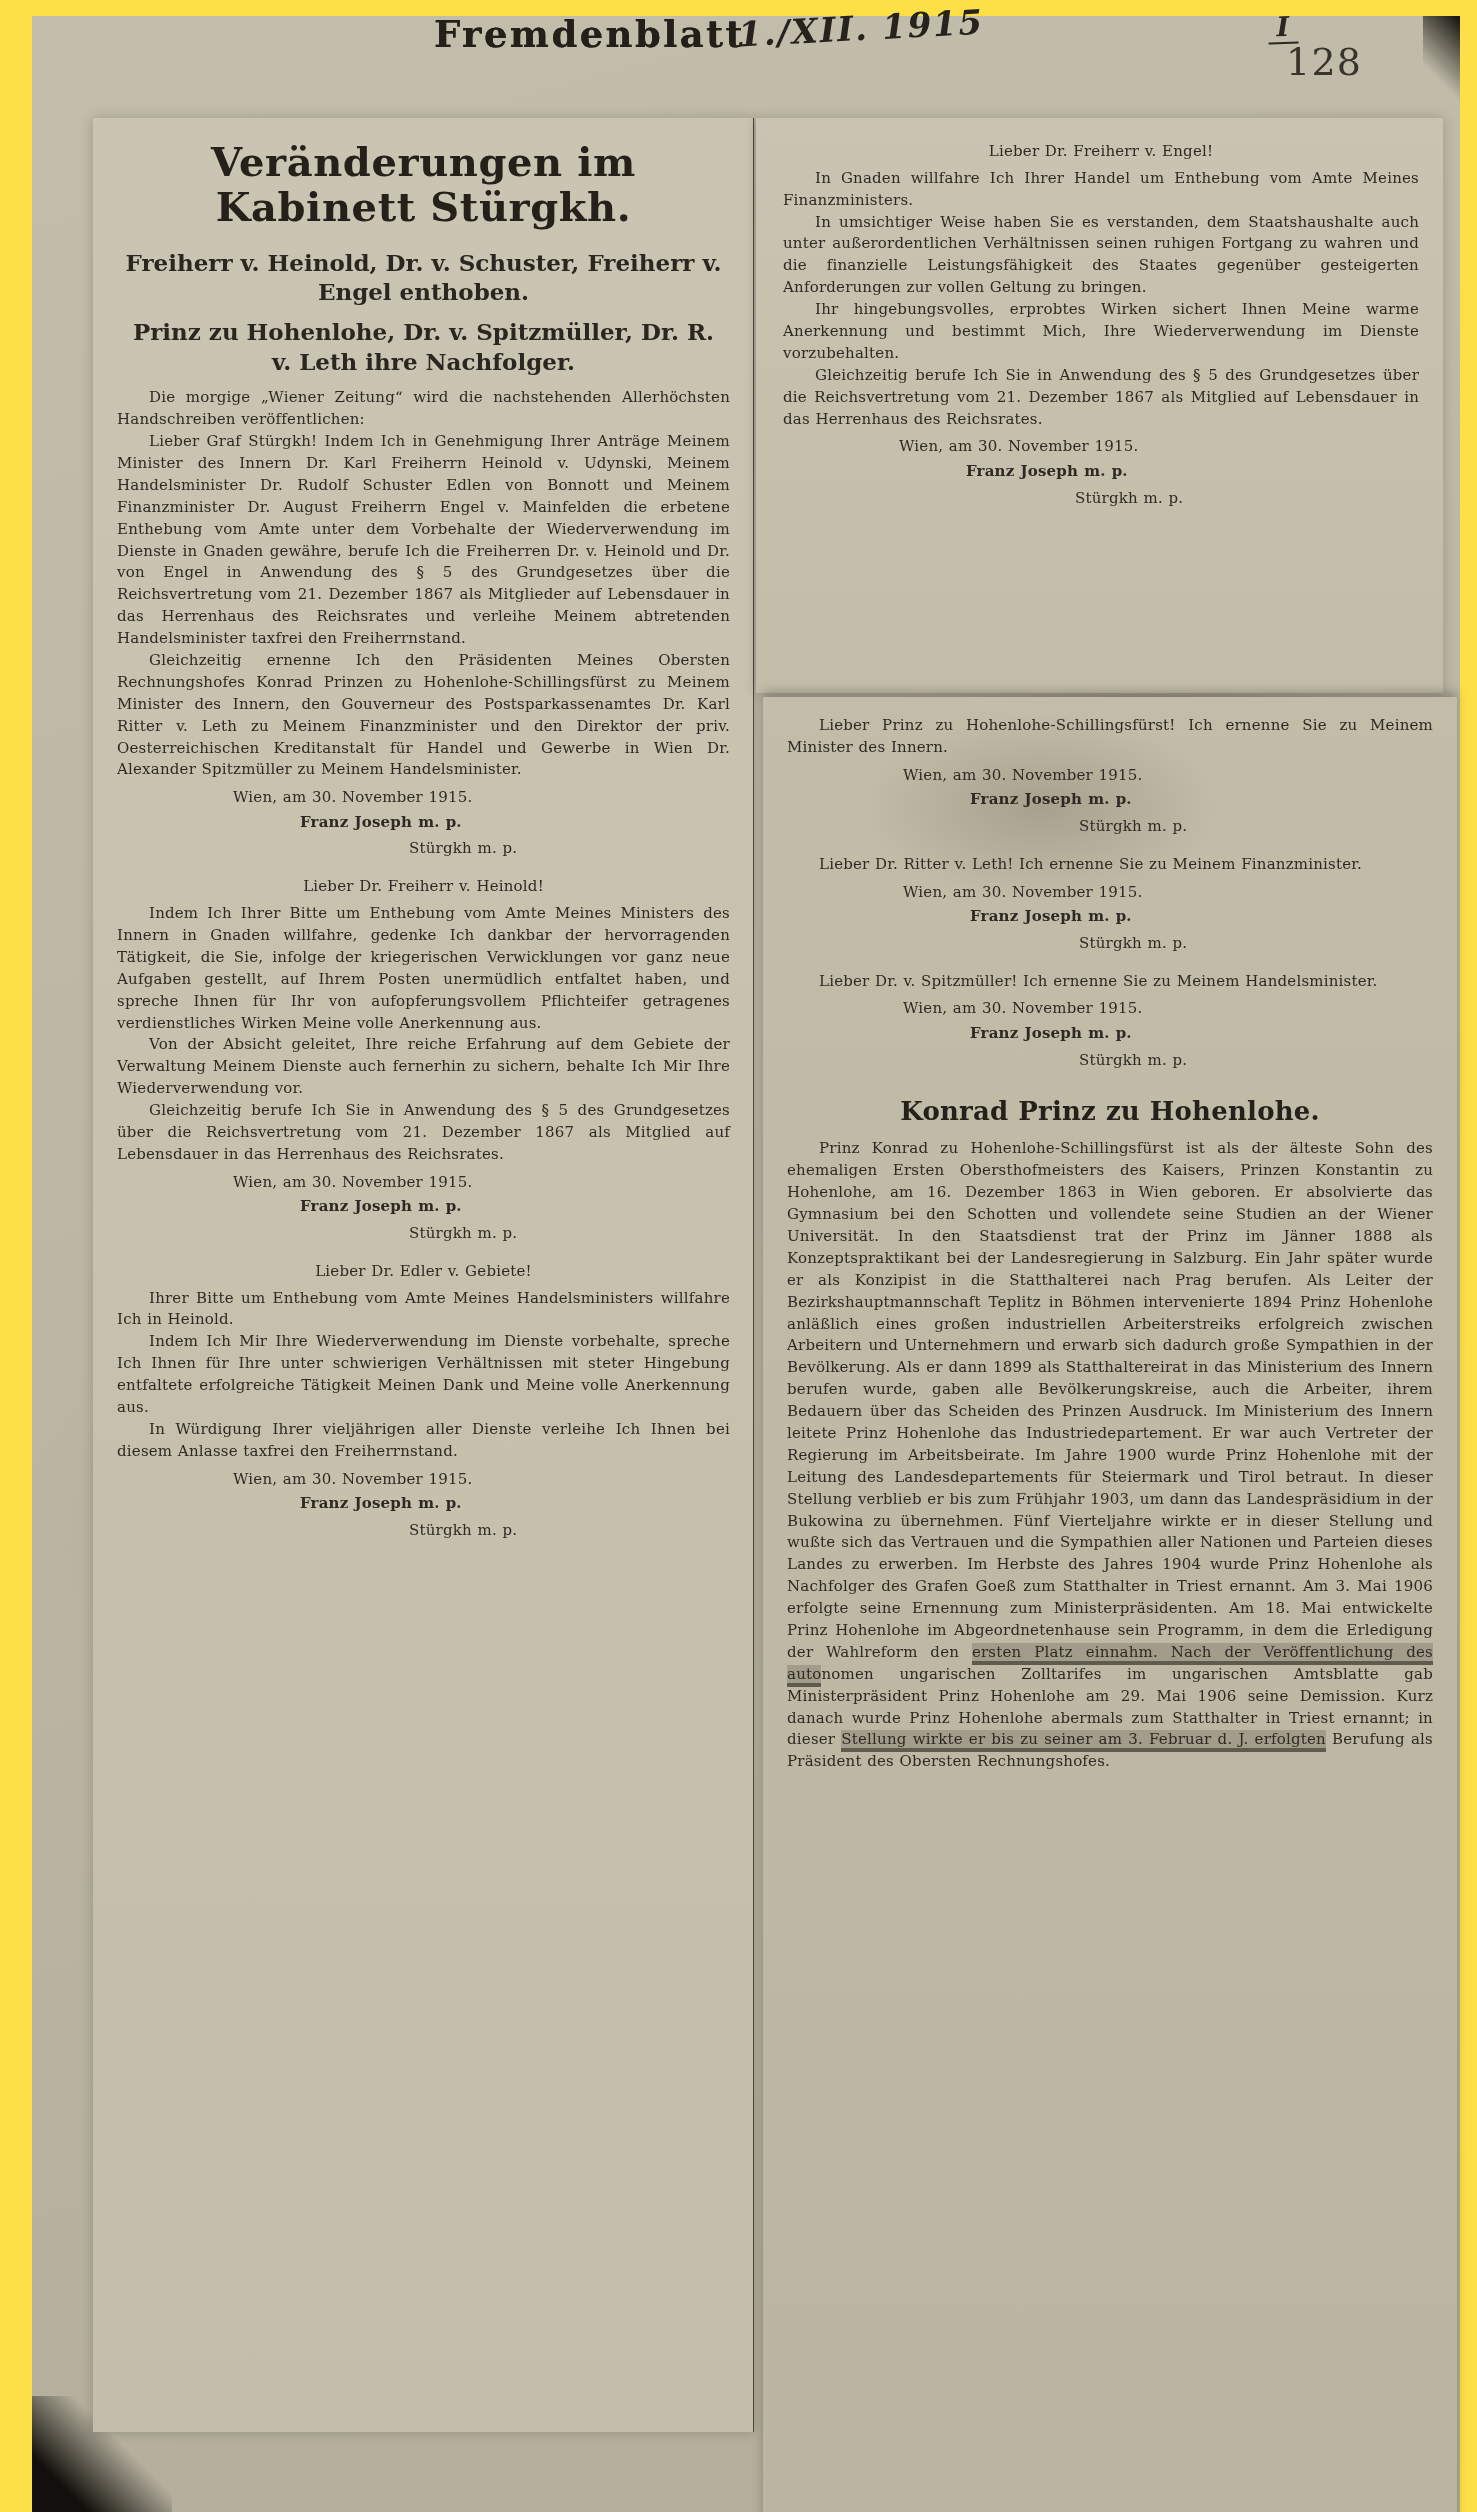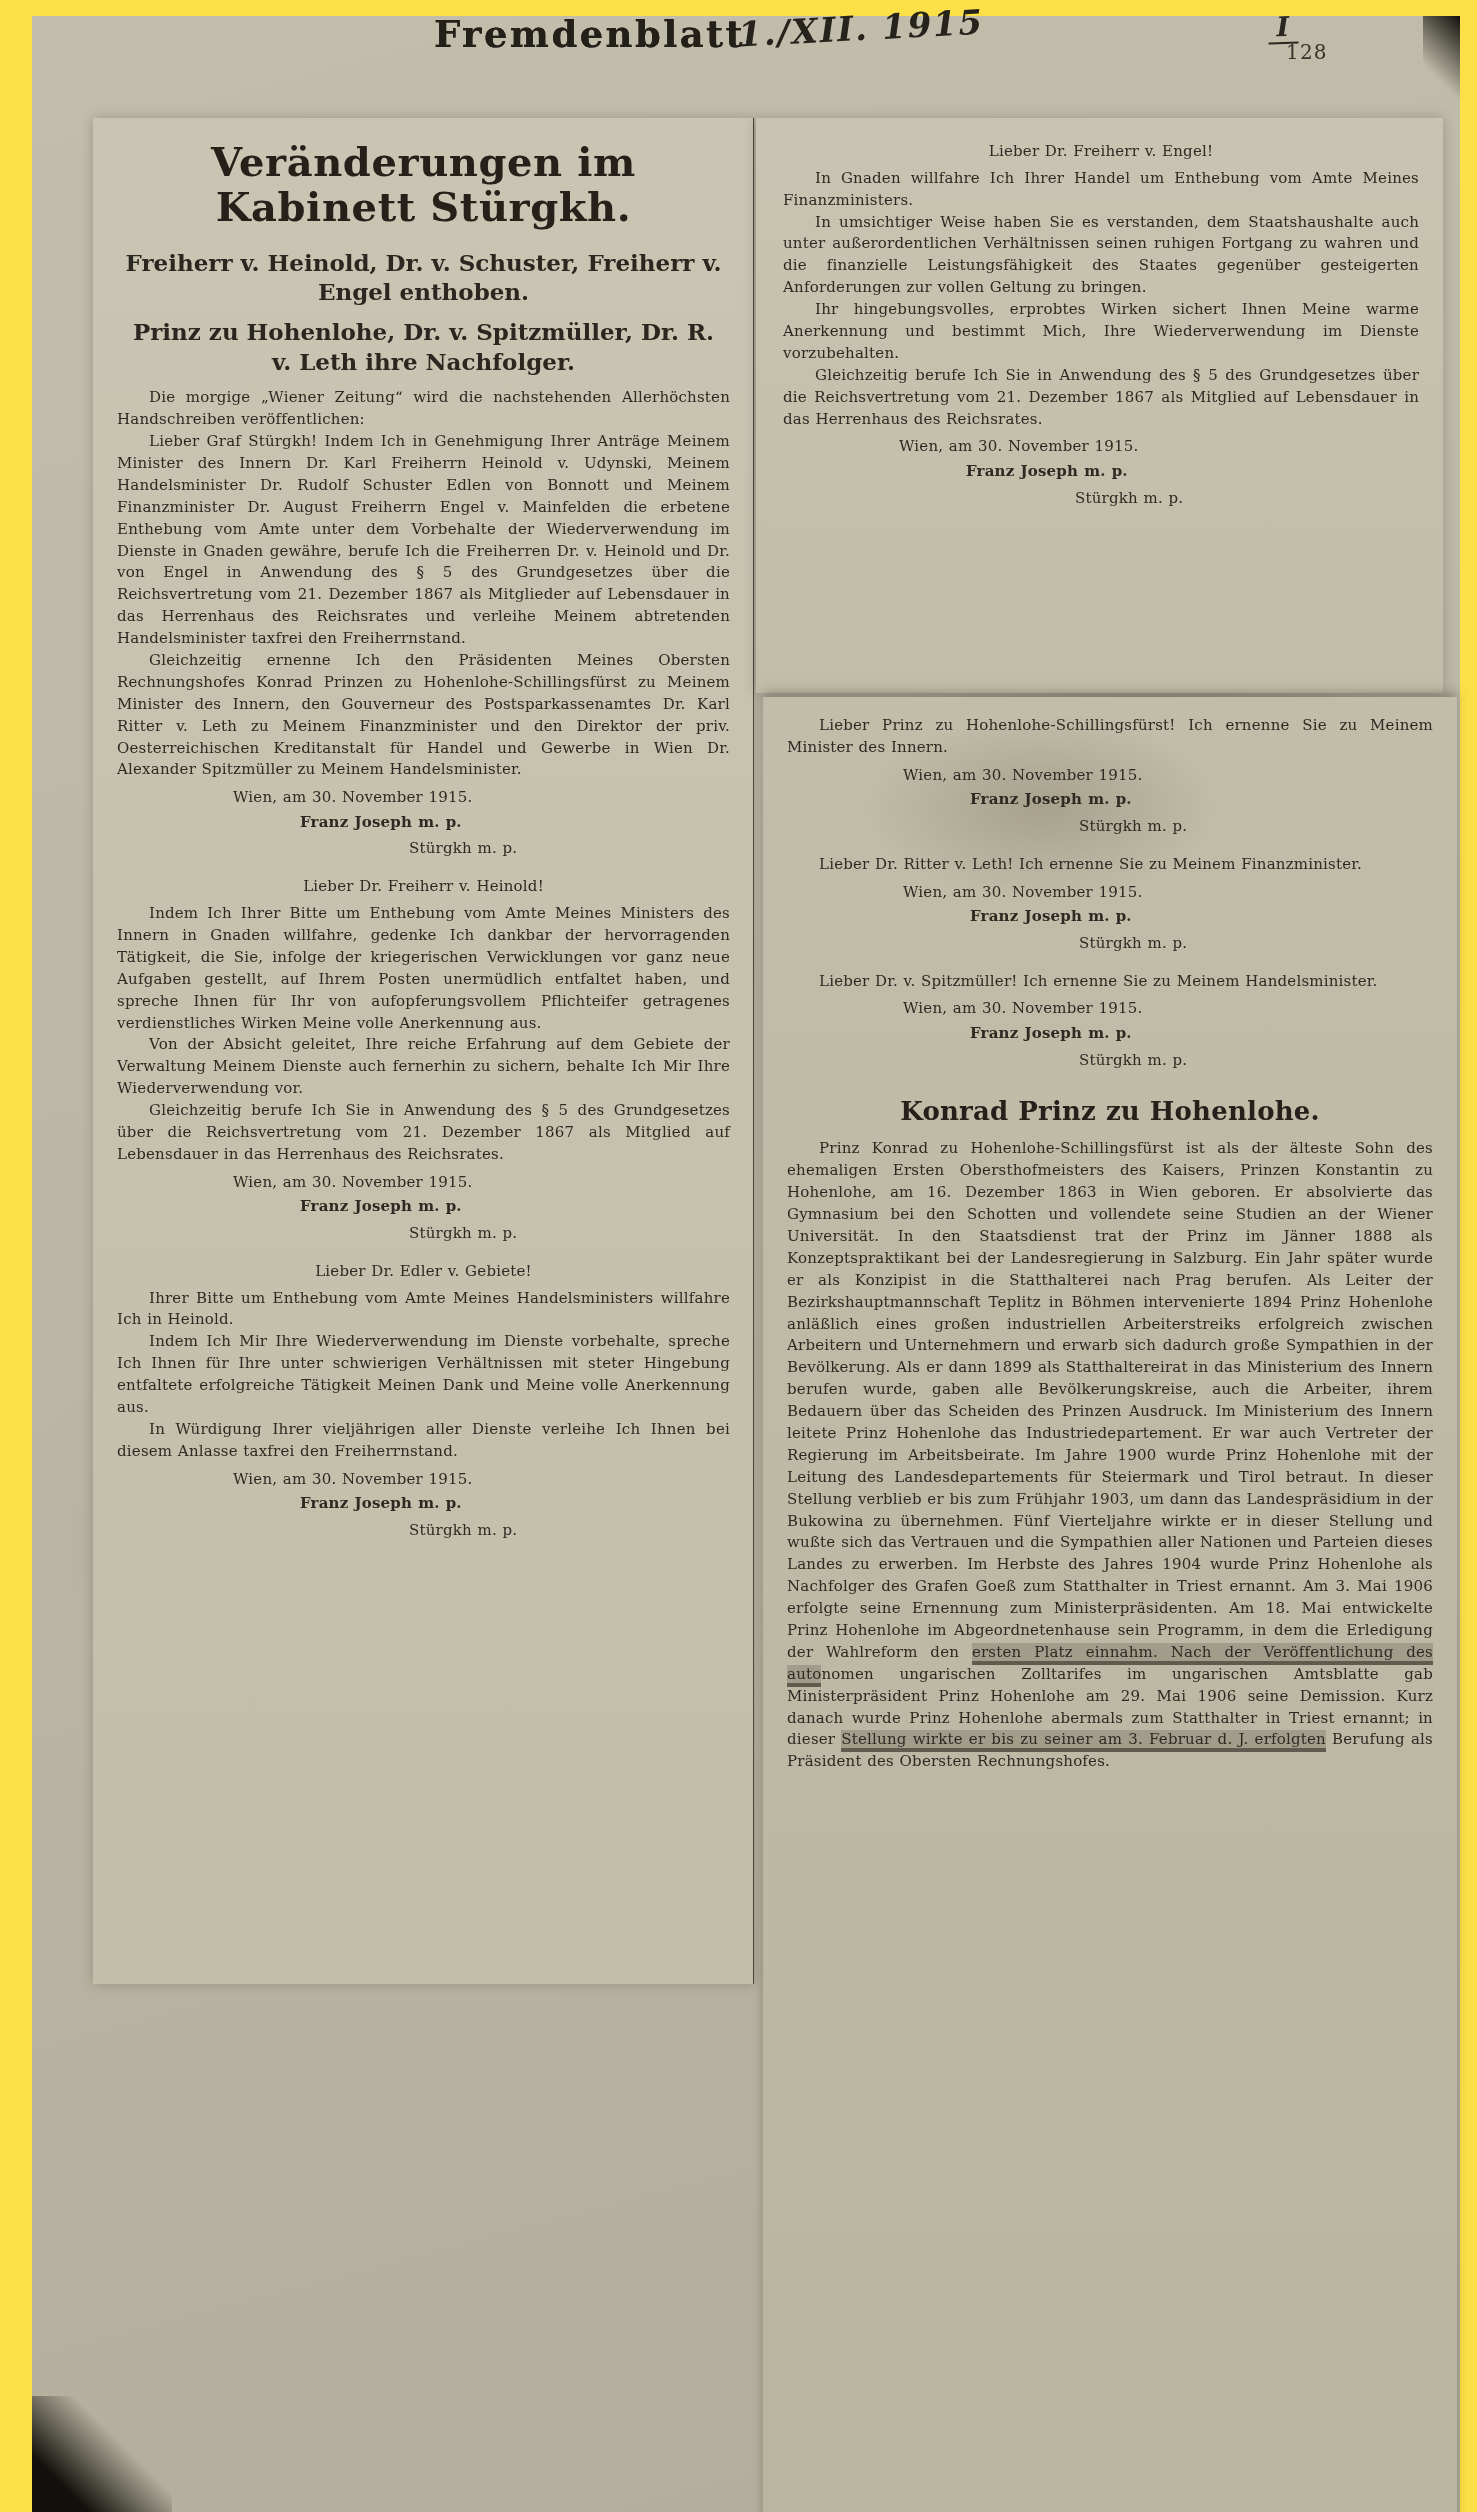--- a/index.html
+++ b/index.html
@@ -39,27 +39,27 @@
     font-size:34px; font-style:italic; font-weight:bold; color:#26231d;
     letter-spacing:1.8px; transform:rotate(-3deg);
   }
   .folio-mark {
     position:absolute; left:1236px; top:-4.9px;
     font-size:27px; font-style:italic; font-weight:bold; color:#2a2721;
     border-bottom:2.4px solid #2a2721; padding:0 8.5px 0 8.5px; transform:rotate(-2deg);
   }
   .page-number {
     position:absolute; left:1254px; top:24px;
-    font-size:20px; letter-spacing:1.2px; color:#38342c;
+    font-size:38px; letter-spacing:1.2px; color:#38342c;
   }
 
   
   .clip { position:absolute; box-shadow:0 0 12px rgba(0,0,0,.20); }
   .clip-left {
-    left:61px; top:102px; width:661px; height:1866px;
+    left:61px; top:102px; width:661px; height:2314px;
     background:linear-gradient(180deg,#cac5b2, #c3bea9);
     border-right:1.8px solid #4d473c;
     padding:16px 23px 8px 24px;
   }
   .clip-right-top {
     left:724px; top:102px; width:687px; height:575px;
     background:linear-gradient(180deg,#c9c4b1, #c2bda8);
     padding:11px 24px 0 27px;
   }
   .clip-right-bottom {

